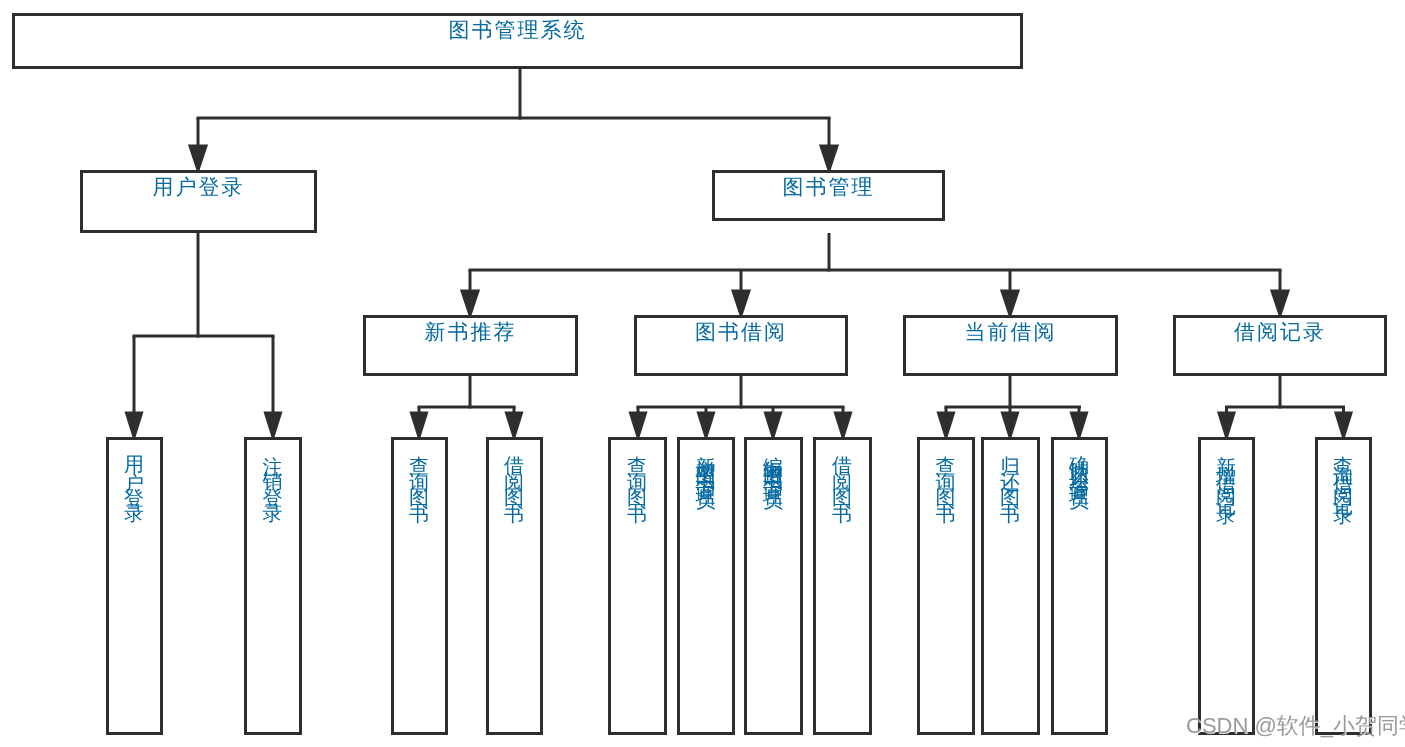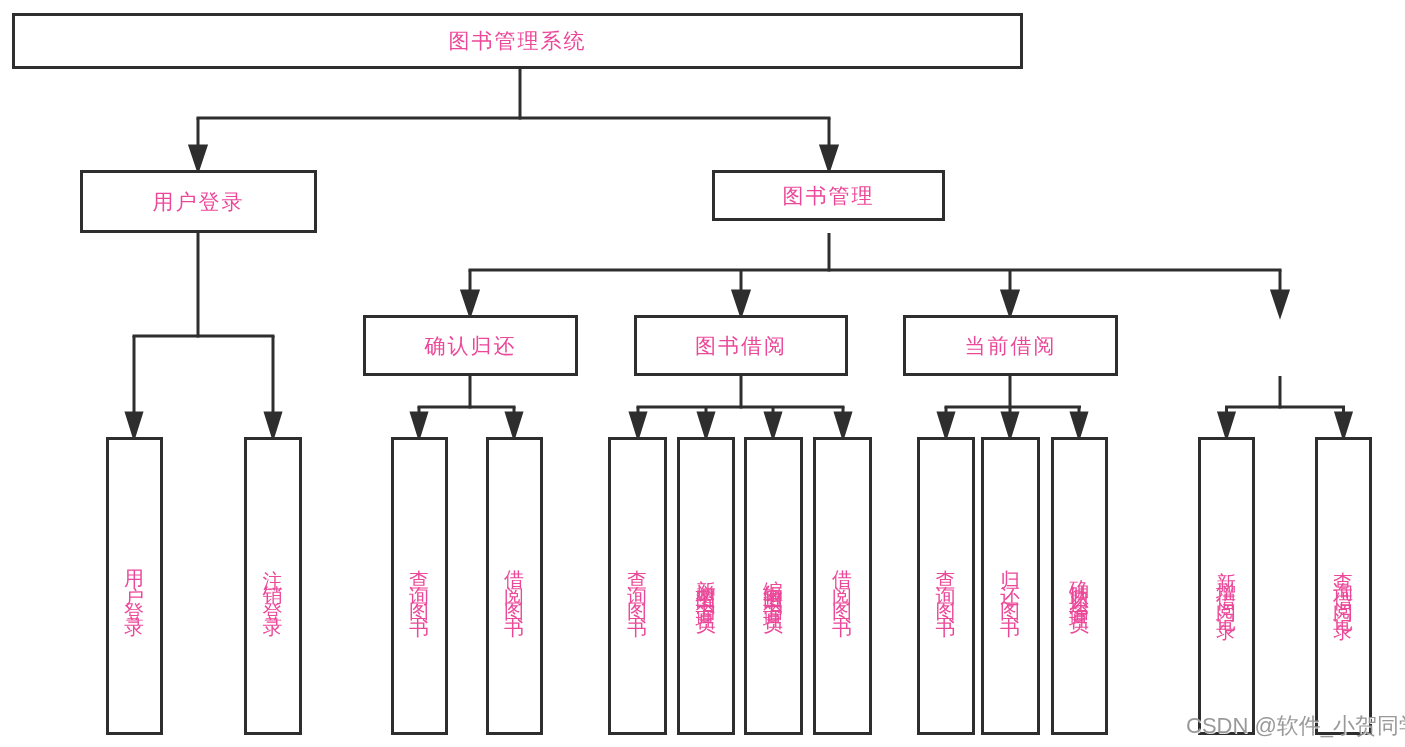--- a/index.html
+++ b/index.html
@@ -21,23 +21,22 @@
     top: 0;
     width: 1405px;
     height: 747px;
   }
   .box {
     position: absolute;
     box-sizing: border-box;
     border: 3px solid #2e2e2e;
     background: #ffffff;
     display: flex;
-    align-items: center;
     justify-content: center;
-    color: #ec4899;
+    color: #0369a1;
   }
   .hbox span {
     font-size: 21px;
     letter-spacing: 2px;
     white-space: nowrap;
   }
   .vbox span {
     writing-mode: vertical-rl;
     text-orientation: mixed;
     font-size: 20px;
@@ -144,28 +143,31 @@
   </div>
 
   <div class="box hbox" style="left:80px; top:170px; width:237px; height:63px;">
     <span>用户登录</span>
   </div>
   <div class="box hbox" style="left:712px; top:170px; width:233px; height:51px;">
     <span>图书管理</span>
   </div>
 
   <div class="box hbox" style="left:363px; top:315px; width:215px; height:61px;">
-    <span>确认归还</span>
+    <span>新书推荐</span>
   </div>
   <div class="box hbox" style="left:903px; top:315px; width:215px; height:61px;">
     <span>当前借阅</span>
   </div>
   <div class="box hbox" style="left:634px; top:315px; width:214px; height:61px;">
     <span>图书借阅</span>
   </div>
+  <div class="box hbox" style="left:1173px; top:315px; width:214px; height:61px;">
+    <span>借阅记录</span>
+  </div>
 
   <div class="box vbox vt4" style="left:106px; top:437px; width:57px; height:298px;">
     <span>用户登录</span>
   </div>
   <div class="box vbox vt4" style="left:244px; top:437px; width:58px; height:298px;">
     <span>注销登录</span>
   </div>
 
   <div class="box vbox vt4" style="left:391px; top:437px; width:57px; height:298px;">
     <span>查询图书</span>

